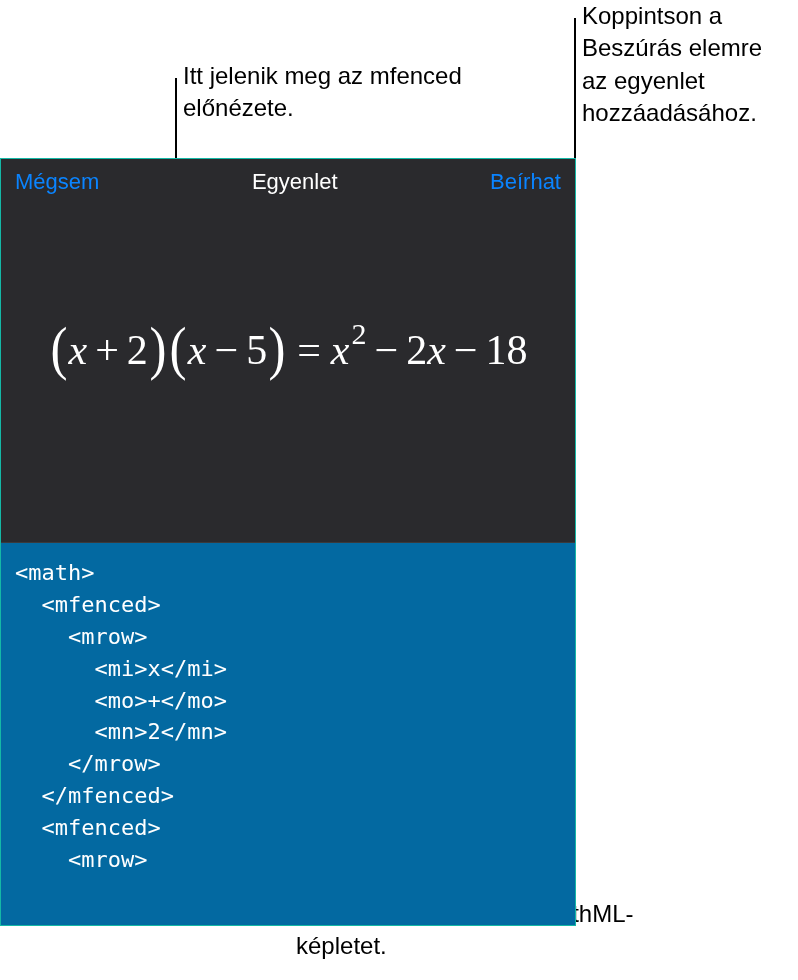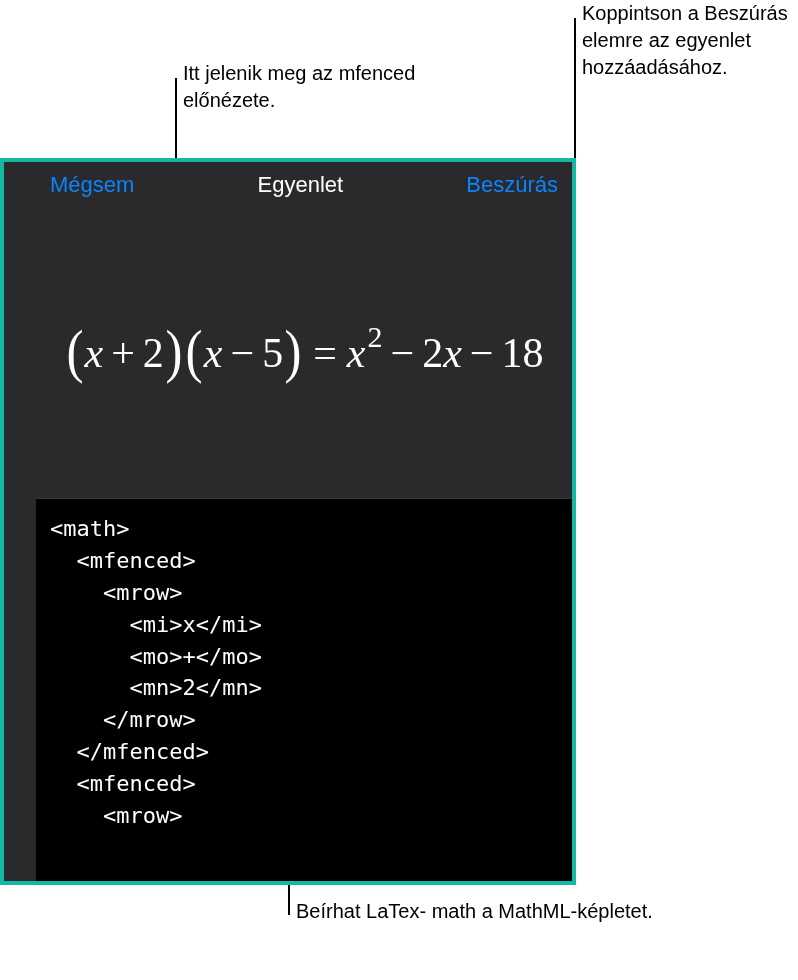--- a/index.html
+++ b/index.html
@@ -6,40 +6,39 @@
   body {
     font-family: -apple-system, "Helvetica Neue", Arial, sans-serif;
     background: #ffffff;
     width: 798px;
     height: 980px;
     position: relative;
     overflow: hidden;
   }
   .callout {
     position: absolute;
-    font-size: 20px;
+    font-size: 24px;
     color: #000;
     line-height: 1.35;
     font-weight: 400;
   }
   .callout-line {
     position: absolute;
     background: #000;
   }
   .callout-line.vert { width: 1.5px; }
   .callout-line.horiz { height: 1.5px; }
 
   .device {
     position: absolute;
     left: 0;
     top: 158px;
     width: 576px;
     background: #2a2a2d;
-    border: 4px solid #14b8a6;
-    padding-left: 32px;
+    border: 1px solid #14b8a6;
   }
   .navbar {
     display: flex;
     align-items: center;
     justify-content: space-between;
     padding: 10px 14px 10px 14px;
     background: #2a2a2d;
   }
   .nav-btn {
     color: #0a84ff;
@@ -85,30 +84,31 @@
   .equation .num { font-style: normal; }
   .equation .eq { font-style: normal; margin: 0 10px; }
   .equation .sup {
     font-size: 30px;
     position: relative;
     top: -16px;
     margin-left: 2px;
     font-style: normal;
   }
   .codearea {
-    background: #000000;
+    background: #0369a1;
     height: 383px;
     padding: 14px 14px;
     color: #fff;
     font-family: "SF Mono", Menlo, Consolas, monospace;
     font-size: 22px;
     line-height: 1.45;
     white-space: pre;
     overflow: hidden;
     border-top: 1px solid #3a3a3c;
+    margin-top: 47px;
   }
 </style>
 </head>
 <body>
 
 <div class="callout" style="left:183px; top:60px; width:300px;">Itt jelenik meg az
 mfenced előnézete.</div>
 <div class="callout" style="left:582px; top:0px; width:210px;">Koppintson a
 Beszúrás elemre
 az egyenlet
@@ -119,21 +119,21 @@
 <div class="callout-line vert" style="left:175px; top:78px; height:260px;"></div>
 <div class="callout-line vert" style="left:574px; top:18px; height:142px;"></div>
 <div class="callout-line horiz" style="left:520px; top:159px; width:54px;"></div>
 <div class="callout-line vert" style="left:288px; top:855px; height:60px;"></div>
 
 <div class="device">
 
   <div class="navbar">
     <div class="nav-btn">Mégsem</div>
     <div class="nav-title">Egyenlet</div>
-    <div class="nav-btn">Beszúrás</div>
+    <div class="nav-btn">Beírhat</div>
   </div>
 
   <div class="preview">
     <div class="equation">
       <span class="paren">(</span>
       <span>x</span>
       <span class="op">+</span>
       <span class="num">2</span>
       <span class="paren">)</span>
       <span class="paren">(</span>

